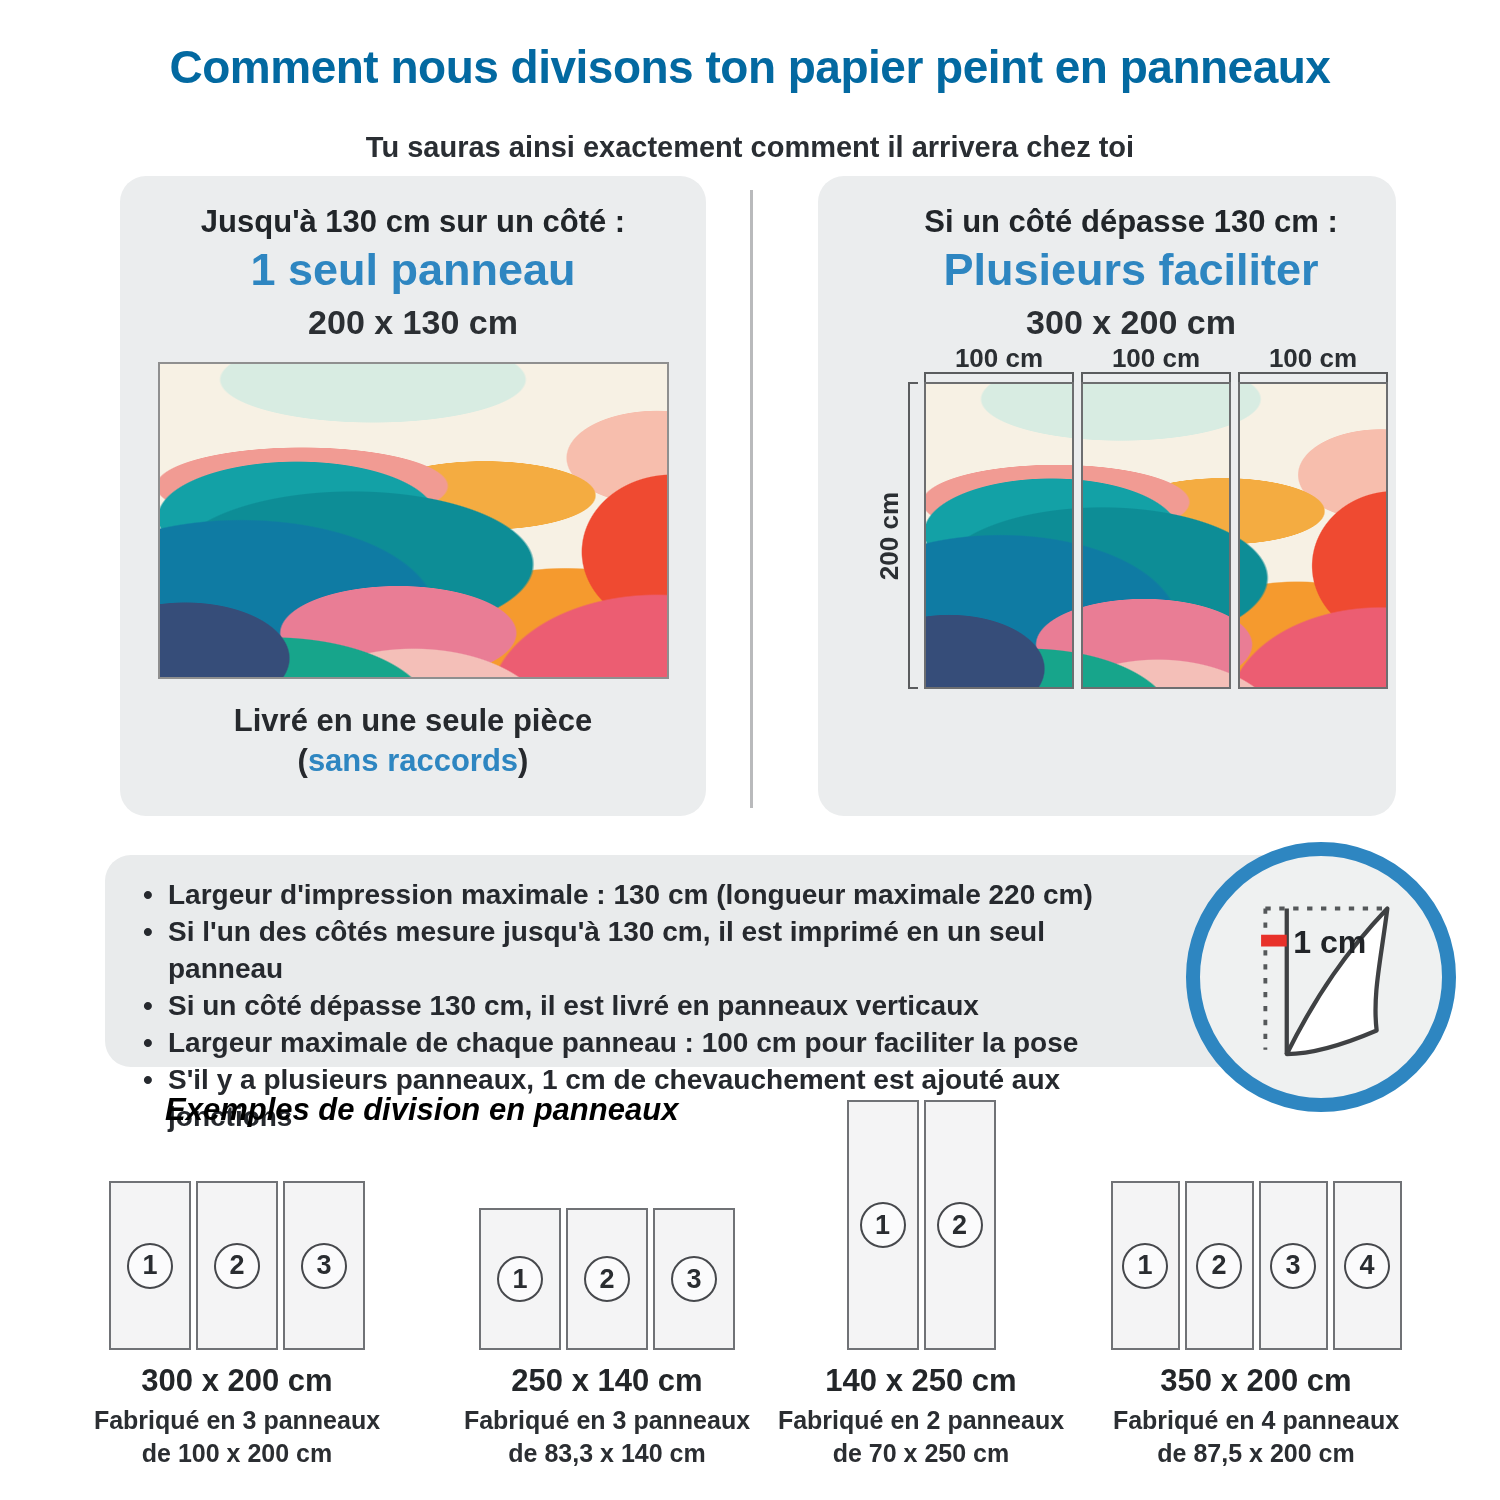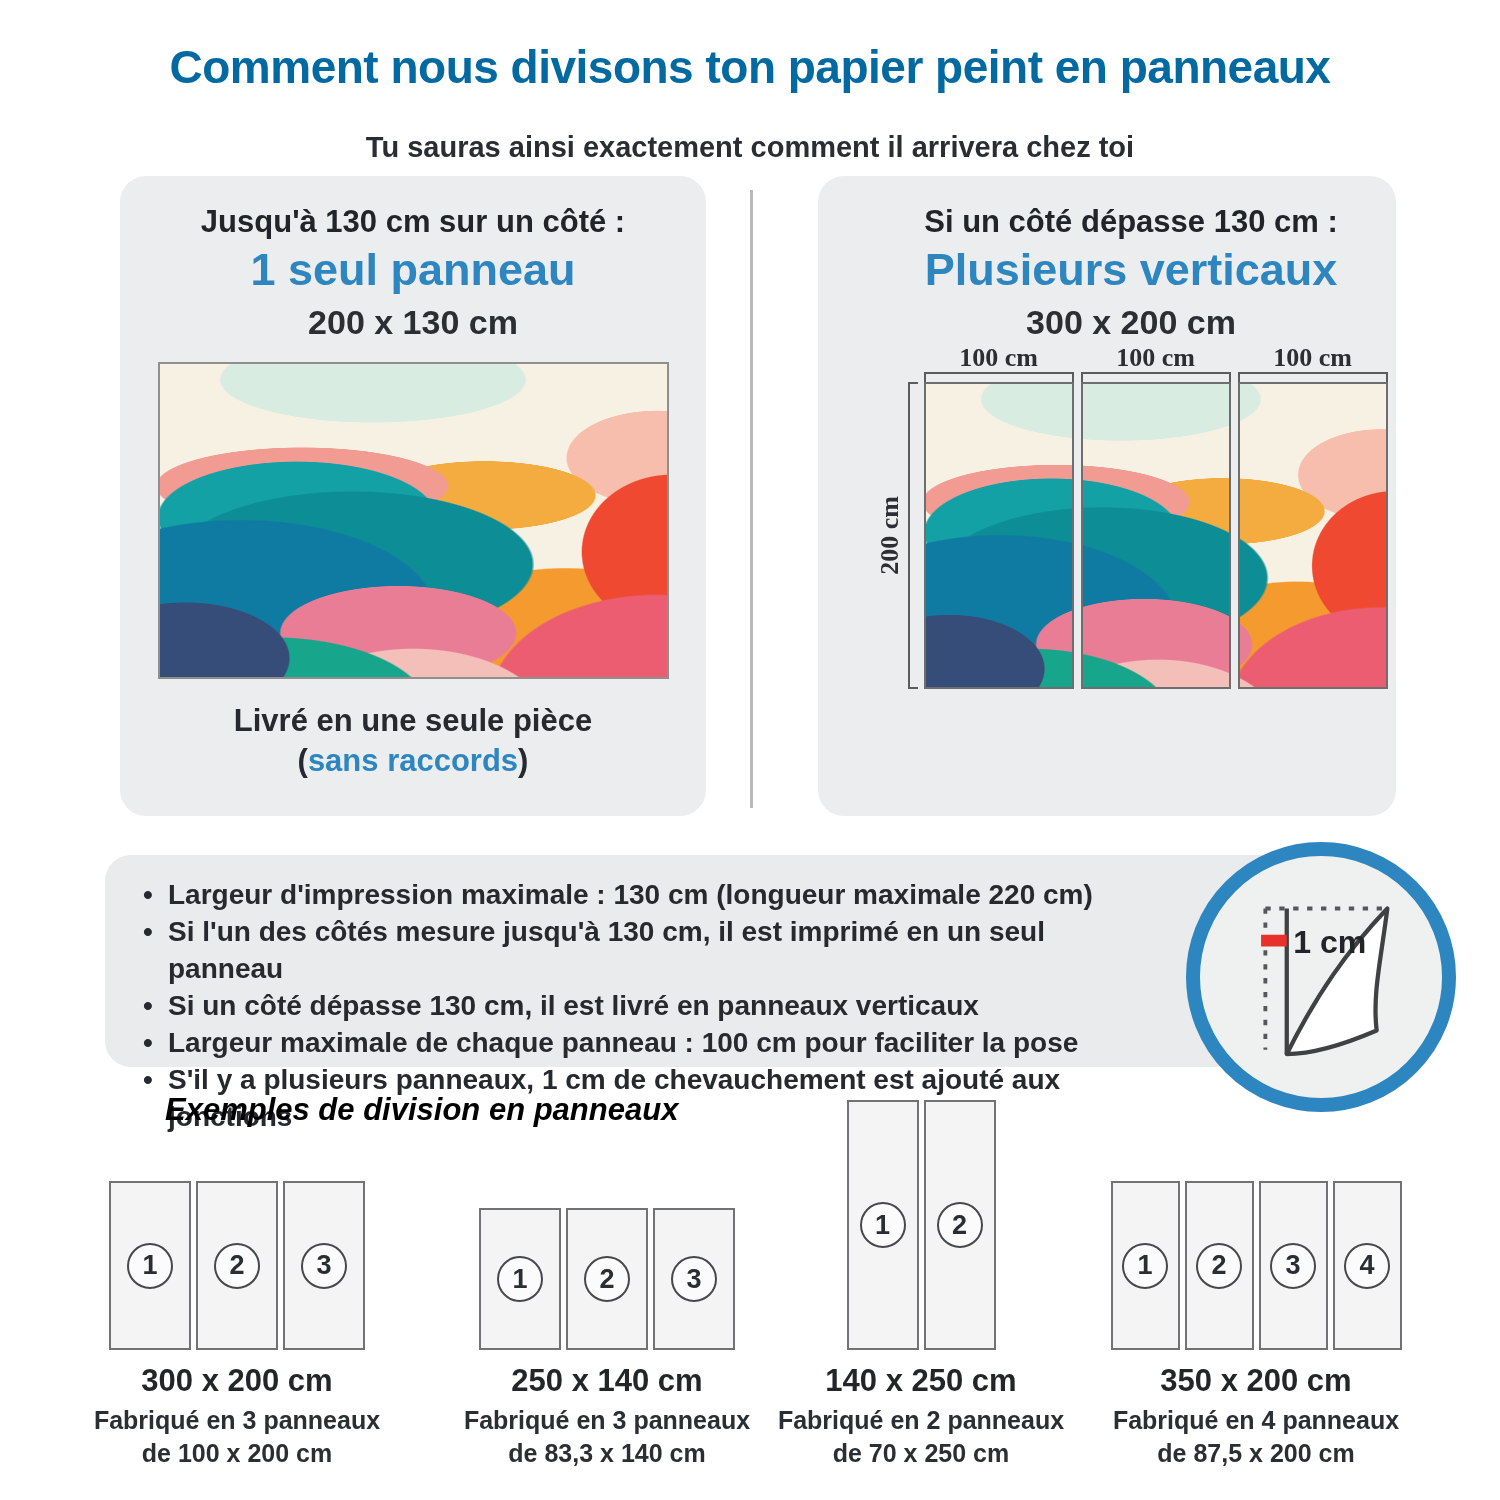--- a/index.html
+++ b/index.html
@@ -39,21 +39,21 @@
     radial-gradient(40% 26% at 27% 49%, #13a1a6 0 68%, transparent 69%),
     radial-gradient(42% 18% at 28% 39%, #f19b93 0 68%, transparent 69%),
     radial-gradient(32% 16% at 64% 42%, #f4ac41 0 68%, transparent 69%),
     radial-gradient(26% 22% at 98% 30%, #f7bead 0 68%, transparent 69%),
     radial-gradient(44% 20% at 42% 5%,  #d8ece2 0 68%, transparent 69%);}
   .hero{position:relative;width:507px;height:313px;margin:20px auto 0;
         border:2px solid #8f8f8f;overflow:hidden;}
 
   
   .fig-grid{display:grid;grid-template-columns:auto 464px;grid-template-rows:36px 307px;
-            column-gap:6px;justify-content:center;margin-top:4px;font-family:Liberation Serif, serif;}
+            column-gap:6px;justify-content:center;margin-top:4px;}
   .labels-row{display:flex;gap:7px;align-items:flex-end;}
   .wlabel{width:150px;display:flex;flex-direction:column;justify-content:flex-end;}
   .wlabel-text{font-size:26px;font-weight:700;color:#2b2f33;line-height:26px;}
   .htick{height:8px;border:2px solid #5a5c5e;border-bottom:none;margin-top:1px;}
   .vmeasure{display:flex;align-items:center;justify-content:flex-end;}
   .vtext{writing-mode:vertical-rl;transform:rotate(180deg);font-size:26px;font-weight:700;
          color:#2b2f33;margin-right:3px;}
   .vtick{width:8px;height:303px;border:2px solid #5a5c5e;border-right:none;}
   .panels-row{display:flex;gap:7px;}
   .split-panel{position:relative;width:150px;height:307px;border:2px solid #6d6e70;
@@ -107,21 +107,21 @@
     <div class="card-caption">
       <span>Livré en une seule pièce</span><br>
       <span>(</span><span class="hl">sans raccords</span><span>)</span>
     </div>
   </div>
 
   <div class="divider"></div>
 
   <div class="card card-multiple">
     <div class="card-cond">Si un côté dépasse 130 cm :</div>
-    <div class="card-head">Plusieurs verticaux</div>
+    <div class="card-head">Plusieurs faciliter</div>
     <div class="card-size">300 x 200 cm</div>
 
     <div class="fig-grid">
       <div></div>
       <div class="labels-row">
         <div class="wlabel">
           <div class="wlabel-text">100 cm</div>
           <div class="htick"></div>
         </div>
         <div class="wlabel">

